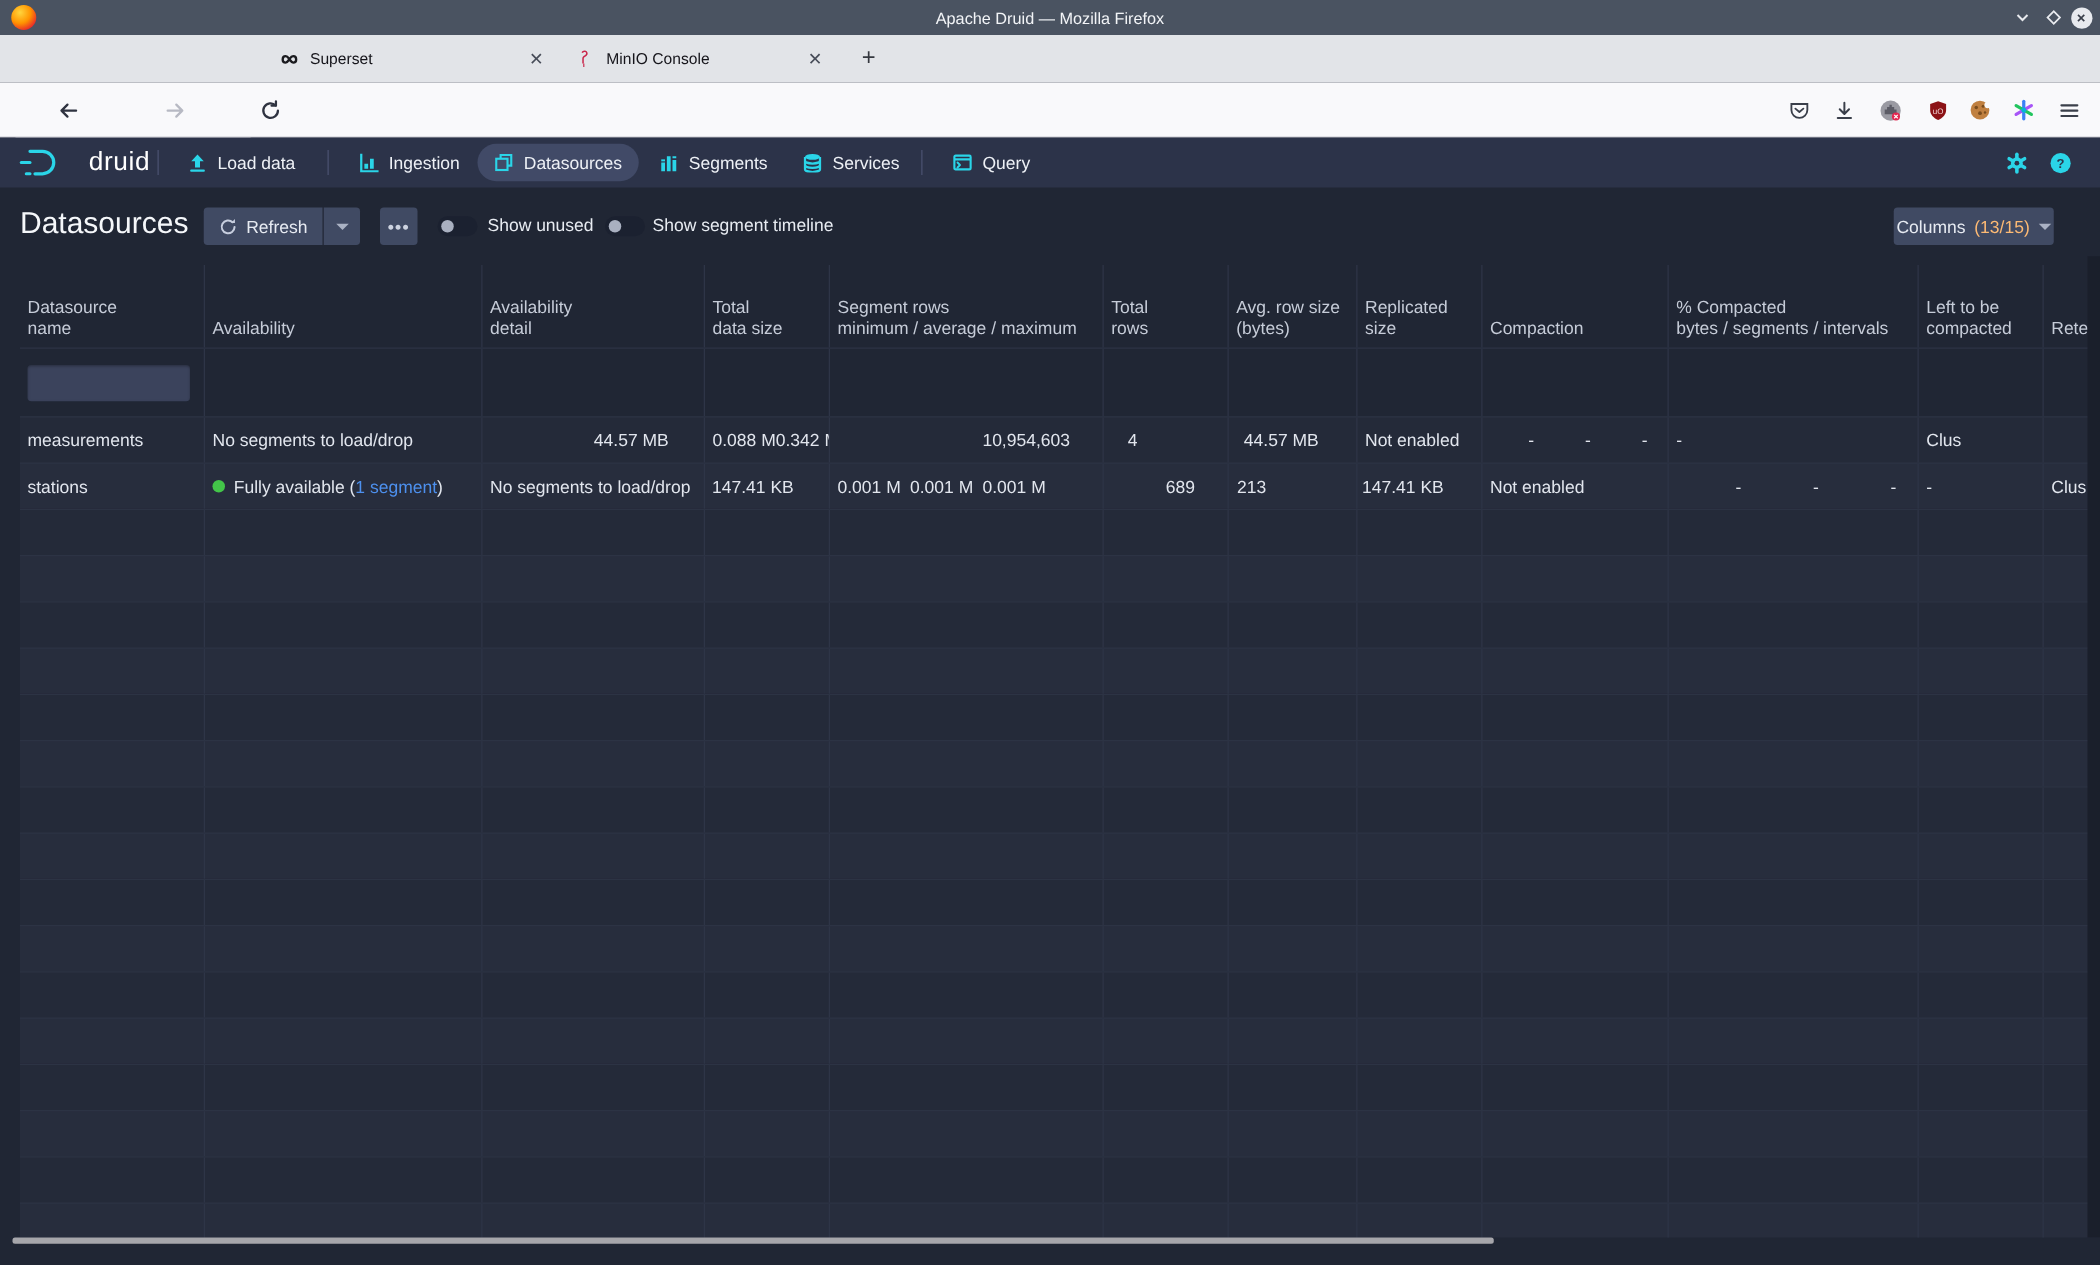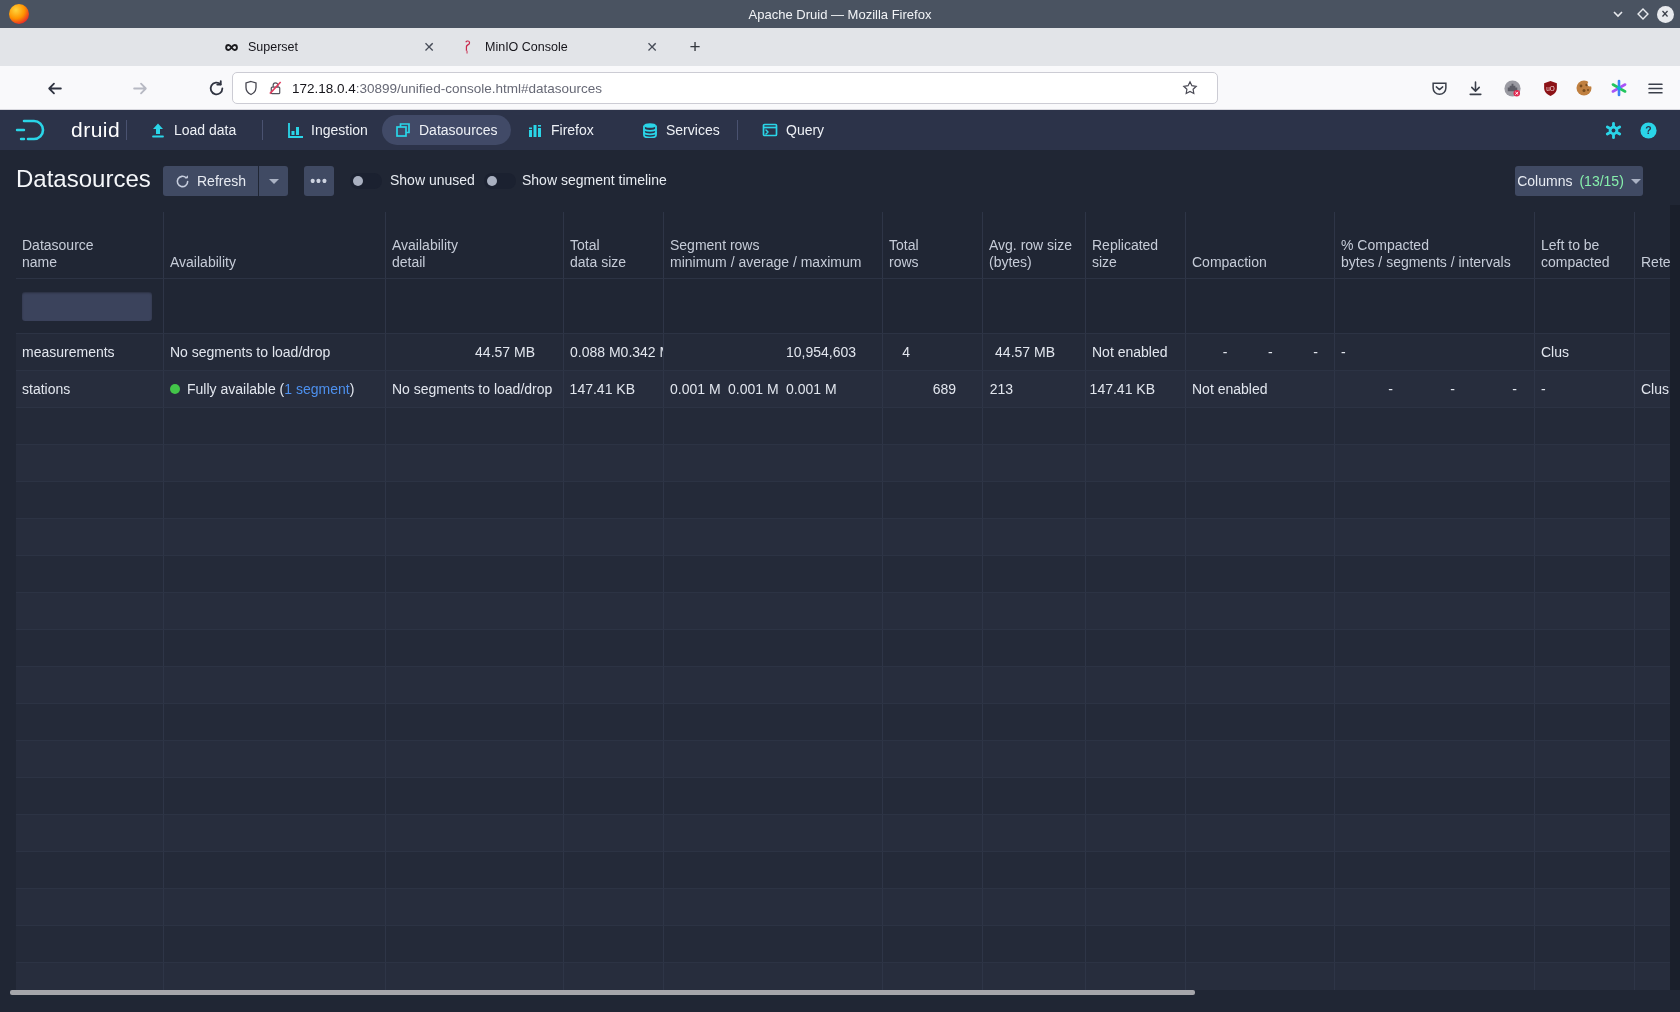--- a/index.html
+++ b/index.html
@@ -58,21 +58,21 @@
     font-size:14px; display:flex; align-items:center; justify-content:center; gap:7px; }
   #refresh-btn { left:163px; width:95px; border-radius:3px 0 0 3px;align-items:center; }
   #refresh-caret { left:259px; width:29px; border-radius:0 3px 3px 0; }
   #more-btn { left:304px; width:30px; letter-spacing:1px; font-weight:bold; color:#cdd3e0; }
   .caret-down { width:0; height:0; border-left:5px solid transparent; border-right:5px solid transparent;
     border-top:5px solid #aab2c4; }
   .switch { position:absolute; top:23px; width:32px; height:16px; border-radius:8px; background:#1b2130; }
   .switch .knob { position:absolute; left:3px; top:3px; width:10px; height:10px; border-radius:50%; background:#a9b0c0; }
   .switch-label { position:absolute; top:22px; color:#e8ecf2; font-size:14px; }
   #columns-btn { left:1515px; width:128px; }
-  #columns-btn .count { color:#86efac; }
+  #columns-btn .count { color:#fdba74; }
 
   
   #tablewrap { position:absolute; left:0; top:212px; width:1680px; height:778px; overflow:hidden; }
   .t-row { display:grid; grid-template-columns:148px 222px 178px 100px 219px 100px 103px 100px 149px 200px 100px 180px;
     margin-left:16px; }
   .c { border-right:1px solid #2e3547; padding:0 6px; display:flex; align-items:center; overflow:hidden;
     color:#e2e6ee; font-size:14px; white-space:nowrap; }
   #header-row { height:66px; }
   #header-row .c { flex-direction:column; align-items:flex-start; justify-content:flex-end;
     padding-bottom:7px; color:#c6ccd8; line-height:17px; }
@@ -162,40 +162,20 @@
         <path d="M2 8h11M8.5 3.5 13 8l-4.5 4.5" fill="none" stroke="#b7b9c3" stroke-width="1.7" stroke-linecap="round" stroke-linejoin="round"></path>
       </svg>
   </div>
   <div class="tbico" style="left:202px">
     <svg width="17" height="17" viewBox="0 0 16 16">
         <path d="M13.5 8a5.5 5.5 0 1 1-1.6-3.9" fill="none" stroke="#2f3340" stroke-width="1.7" stroke-linecap="round"></path>
         <path d="M12 1v3.3H8.7" fill="none" stroke="#2f3340" stroke-width="1.7" stroke-linecap="round" stroke-linejoin="round"></path>
       </svg>
   </div>
 
-  <div id="urlbar">
-    <span class="u-ico">
-      <svg width="16" height="16" viewBox="0 0 16 16">
-          <path d="M8 1.5 13 3v4.5c0 3.2-2.1 5.6-5 7-2.9-1.4-5-3.8-5-7V3z" fill="none" stroke="#45454f" stroke-width="1.3"></path>
-        </svg>
-    </span>
-    <span class="u-ico">
-      <svg width="15" height="16" viewBox="0 0 16 16">
-          <rect x="3.5" y="7" width="9" height="7" rx="1" fill="none" stroke="#55555f" stroke-width="1.3"></rect>
-          <path d="M5.5 7V5a2.5 2.5 0 0 1 5 0v2" fill="none" stroke="#55555f" stroke-width="1.3"></path>
-          <path d="M2 14 13.5 1.5" stroke="#e23c5f" stroke-width="1.6"></path>
-        </svg>
-    </span>
-    <span id="url-text"><span class="host">172.18.0.4</span><span class="rest">:30899/unified-console.html#datasources</span></span>
-    <span id="star-btn" class="u-ico">
-      <svg width="16" height="16" viewBox="0 0 16 16">
-          <path d="M8 1.8l1.9 3.9 4.3.6-3.1 3 .7 4.2L8 11.5l-3.8 2 .7-4.2-3.1-3 4.3-.6z" fill="none" stroke="#4a4a55" stroke-width="1.2"></path>
-        </svg>
-    </span>
-  </div>
 
   <div class="tbico" style="left:1425px">
     <svg width="17" height="17" viewBox="0 0 16 16">
         <path d="M2 3h12v4.5A6 6 0 0 1 2 7.5z" fill="none" stroke="#3a3f4a" stroke-width="1.4"></path>
         <path d="M5 6.5 8 9l3-2.5" fill="none" stroke="#3a3f4a" stroke-width="1.4" stroke-linecap="round" stroke-linejoin="round"></path>
       </svg>
   </div>
   <div class="tbico" style="left:1461px">
     <svg width="17" height="17" viewBox="0 0 16 16">
         <path d="M8 2v8M4.5 7 8 10.5 11.5 7" fill="none" stroke="#3a3f4a" stroke-width="1.5" stroke-linecap="round" stroke-linejoin="round"></path>
@@ -281,21 +261,21 @@
   </div>
 
   <div class="nav-item" style="left:514px">
     <svg class="cyico" width="16" height="16" viewBox="0 0 16 16">
         <rect x="2" y="8" width="3" height="7" fill="#2ad5e8"></rect>
         <rect x="6.5" y="3" width="3" height="12" fill="#2ad5e8"></rect>
         <rect x="11" y="6" width="3" height="9" fill="#2ad5e8"></rect>
         <rect x="2" y="5.5" width="3" height="1.6" fill="#2ad5e8"></rect>
         <rect x="11" y="3" width="3" height="1.6" fill="#2ad5e8"></rect>
       </svg>
-    <span>Firefox</span>
+    <span>Segments</span>
   </div>
 
   <div class="nav-item" style="left:629px">
     <svg class="cyico" width="16" height="16" viewBox="0 0 16 16">
         <ellipse cx="8" cy="3.5" rx="6" ry="2.3" fill="#2ad5e8"></ellipse>
         <path d="M2 6.5c0 1.3 2.7 2.3 6 2.3s6-1 6-2.3" fill="none" stroke="#2ad5e8" stroke-width="1.8"></path>
         <path d="M2 10c0 1.3 2.7 2.3 6 2.3s6-1 6-2.3" fill="none" stroke="#2ad5e8" stroke-width="1.8"></path>
         <path d="M2 3.5v9.8c0 1.3 2.7 2.3 6 2.3s6-1 6-2.3V3.5" fill="none" stroke="#2ad5e8" stroke-width="1.8"></path>
       </svg>
     <span>Services</span>

